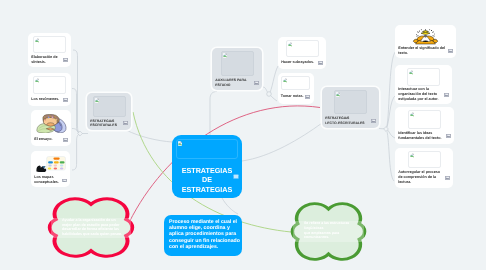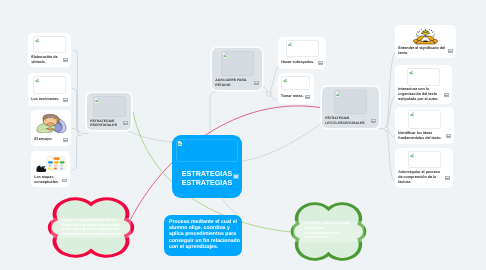--- a/index.html
+++ b/index.html
@@ -437,20 +437,21 @@
             <path d="M0.6 1 h10.4 l5 5 v13 h-15.4 z" fill="#ffffff"></path>
             <path d="M1.6 8.5 l3.6 -3.3 2.4 2.3 1.7 -1.5 4.1 3.8 v3.2 h-11.8 z" fill="#bcd3ec"></path>
             <path d="M1.6 11.8 l3.1 -2.9 2.3 2.2 1.5 -1.3 4.9 4.5 v1.1 h-11.8 z" fill="#4caf4c"></path>
             <path d="M11 1 l5 5 h-5 z" fill="#5c6370"></path>
             <path d="M13.6 12.2 h2.1 v6 h-2.1 z" fill="#7dbd6a"></path>
           </svg></span>
       </div>
     <div class="ctext">
       <div class="clines">
         <div>ESTRATEGIAS</div>
+        <div>DE</div>
         <div>ESTRATEGIAS</div>
       </div>
     </div>
     <span class="cnote"><svg viewBox="0 0 14 12" width="6" height="5.2">
           <rect x="0.4" y="0.4" width="13.2" height="11.2" rx="1.2" fill="#3fbaff"></rect>
           <rect x="1.9" y="1.9" width="10.2" height="8.2" rx="0.8" fill="#bfe8ff"></rect>
         </svg></span>
   </div>
 
   <div id="definition">

